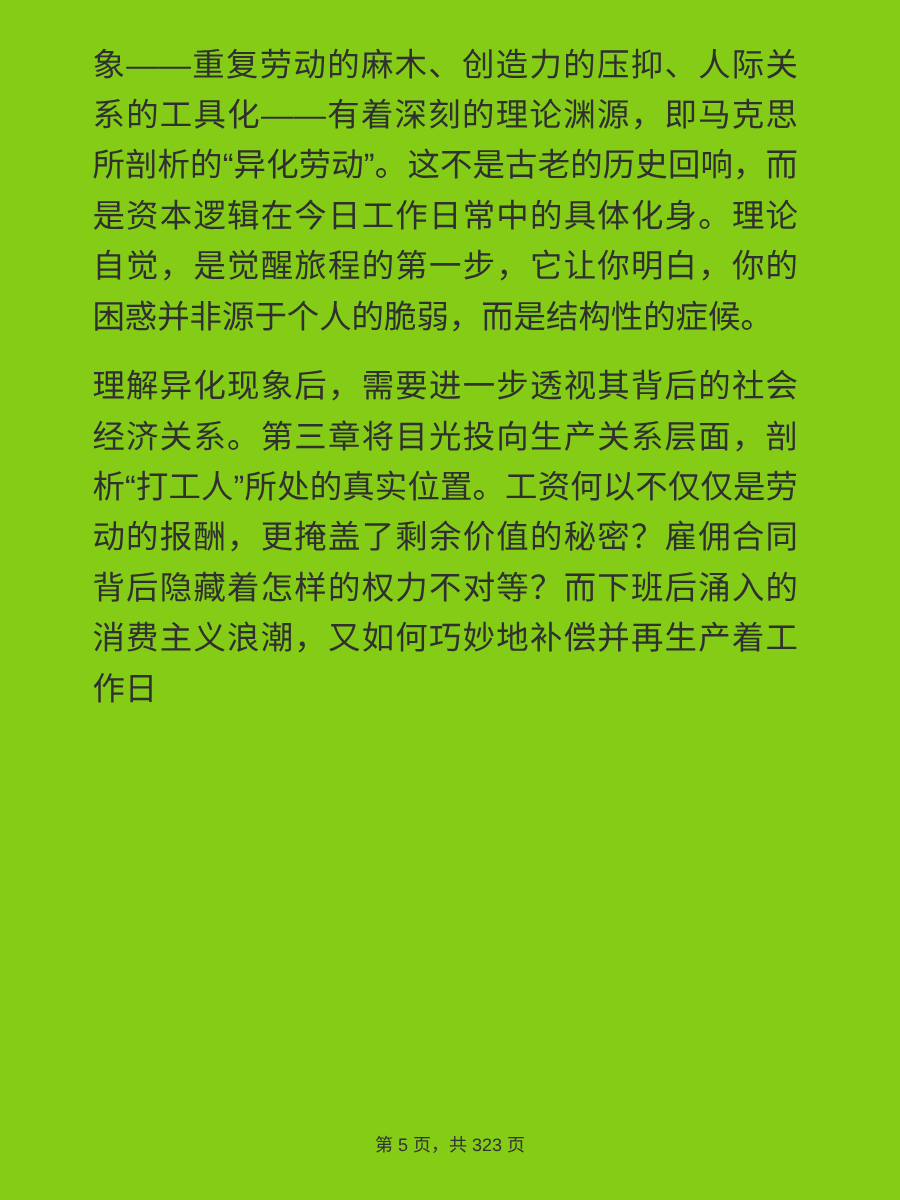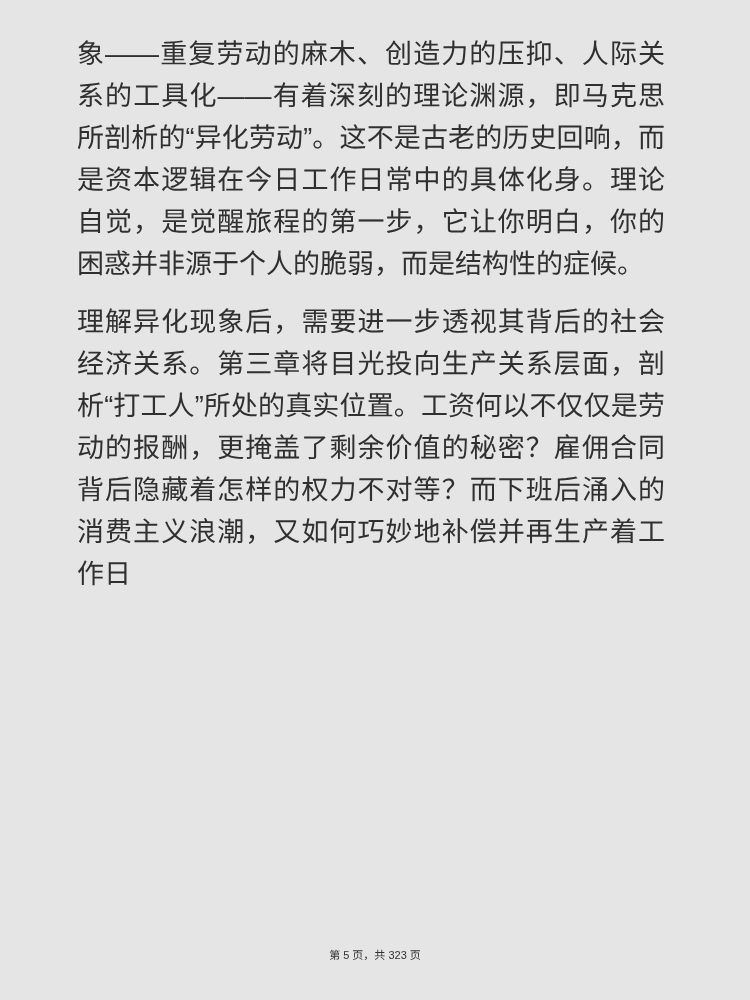--- a/index.html
+++ b/index.html
@@ -12,21 +12,21 @@
     width: 750px;
     height: 1000px;
     position: relative;
     overflow: hidden;
     font-family: "Liberation Sans", "DejaVu Sans", sans-serif;
     box-shadow: inset 0 0 0 1px #ededed; 
   }
   .page {
     position: absolute;
     inset: 0;
-    background: #e5e5e5;
+    background: #84cc16;
   }
   .content {
     position: absolute;
     left: 77px;
     top: 33px;
     width: 588px;
     color: #303030;
     font-size: 27px;
     line-height: 42px;
     text-align: justify;
@@ -35,21 +35,21 @@
   }
   .content p {
     margin: 0 0 16px 0;
   }
   .footer {
     position: absolute;
     left: 0;
     right: 0;
     bottom: 36px;
     text-align: center;
-    font-size: 11px;
+    font-size: 15px;
     line-height: 18px;
     color: #333333;
   }
 </style>
 </head>
 <body>
 
 <main class="page">
 
   <article class="content">

